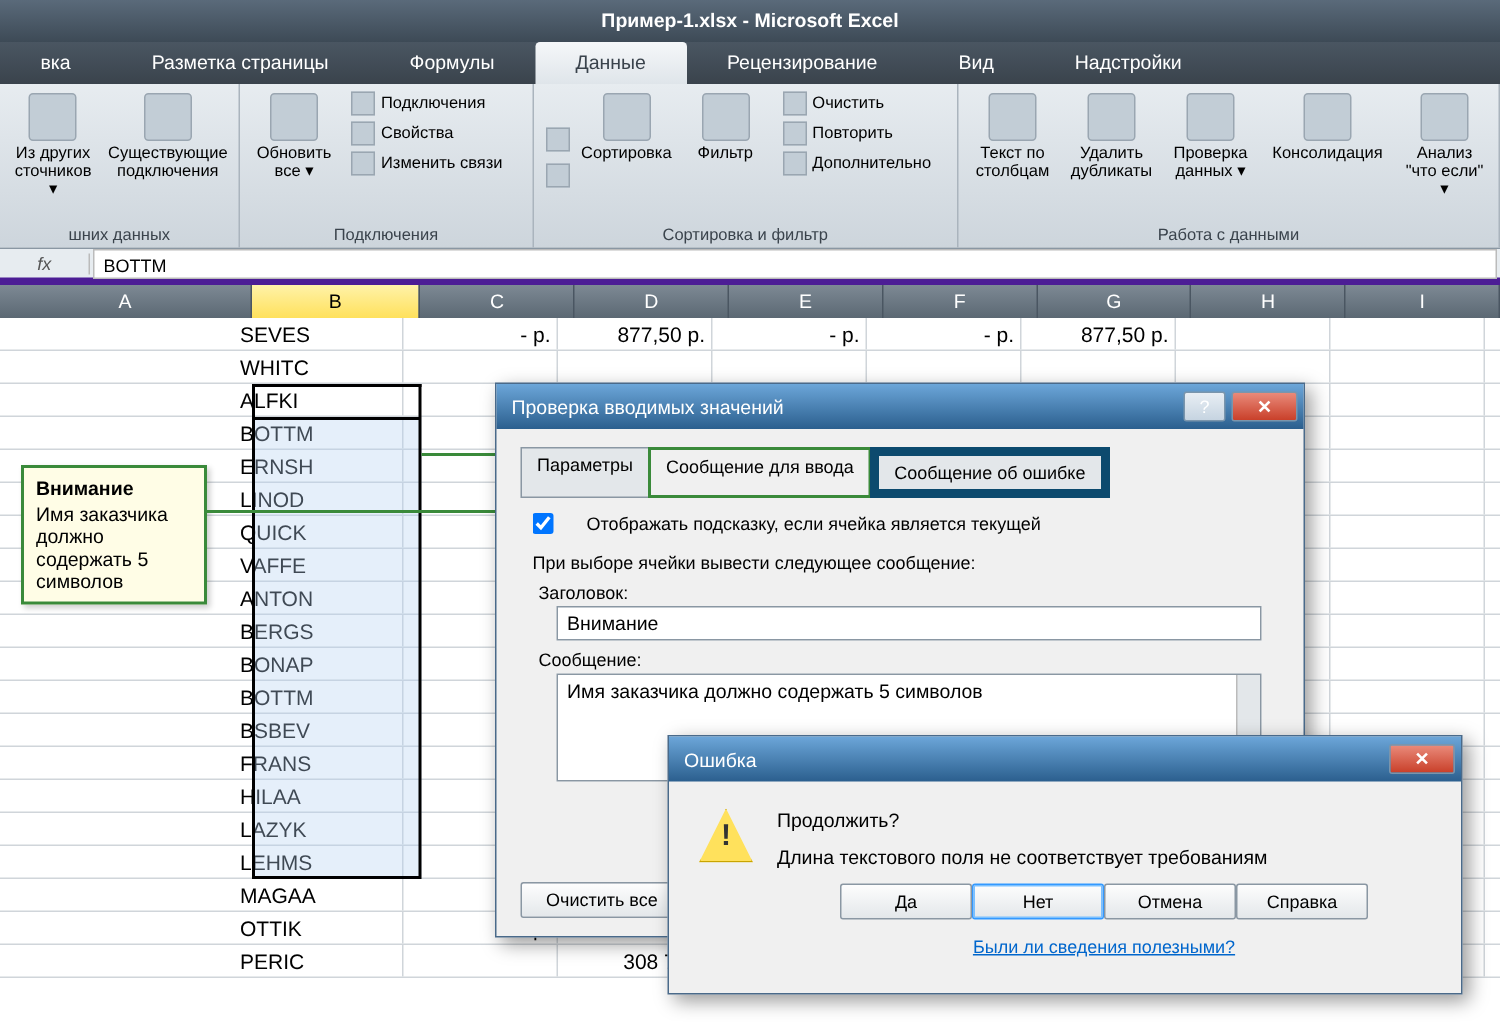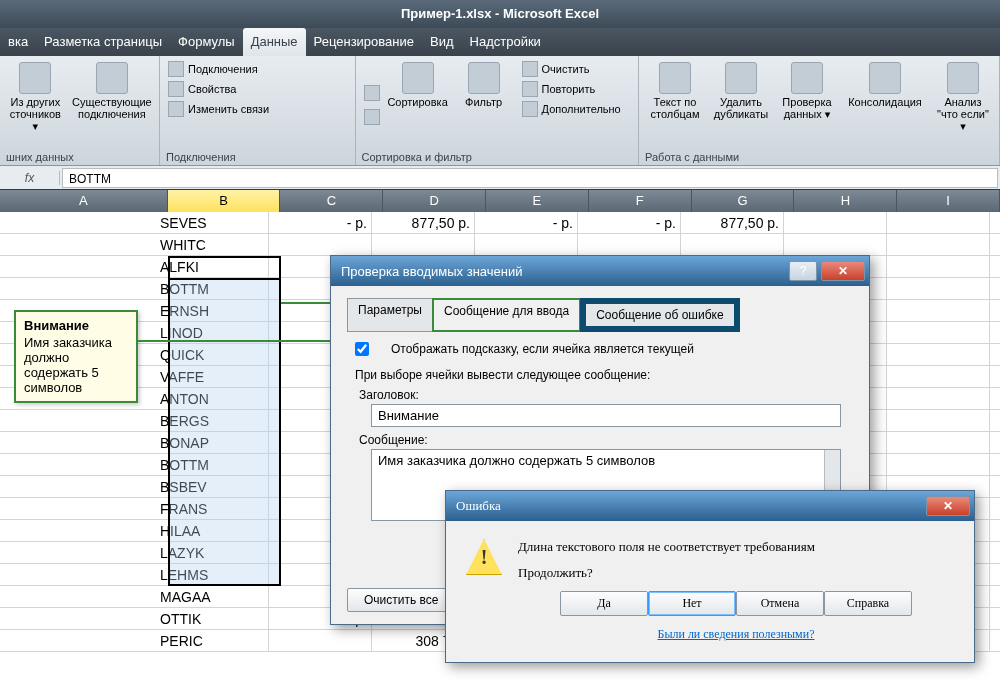--- a/index.html
+++ b/index.html
@@ -3,38 +3,38 @@
 <meta charset="utf-8">
 <style>
 * { box-sizing: border-box; margin: 0; padding: 0; }
 body { font-family: "Segoe UI", Tahoma, sans-serif; font-size: 12px; background: #fff; overflow: hidden; width: 1000px; height: 681px; position: relative; }
 
 
 .titlebar { background: linear-gradient(#5a6a7a, #3d4a56); height: 28px; color: #fff; text-align: center; line-height: 28px; font-size: 13px; font-weight: bold; }
 
 
 .tabs { background: linear-gradient(#4a5662, #3a434c); height: 28px; display: flex; align-items: center; padding-left: 0; }
-.tab { color: #fff; padding: 0 8px; height: 28px; line-height: 28px; cursor: pointer; font-size: 13px; }
+.tab { color: #fff; padding: 0 27px; height: 28px; line-height: 28px; cursor: pointer; font-size: 13px; }
 .tab.active { background: linear-gradient(#f5f7f9, #dfe5ea); color: #3a434c; border-radius: 3px 3px 0 0; }
 
 
 .ribbon { background: linear-gradient(#e7ecf0, #cdd5dc); height: 110px; border-bottom: 1px solid #8a97a3; display: flex; }
 .group { border-right: 1px solid #aab4bd; padding: 4px 6px 2px 6px; display: flex; flex-direction: column; justify-content: space-between; }
-.group-label { text-align: left; font-size: 11px; color: #3a434c; padding-top: 2px; }
+.group-label { text-align: center; font-size: 11px; color: #3a434c; padding-top: 2px; }
 .group-content { display: flex; gap: 6px; flex: 1; }
 .big-btn { display: flex; flex-direction: column; align-items: center; justify-content: flex-start; width: 60px; cursor: pointer; padding-top: 2px; }
 .big-btn.wider { width: 84px; }
 .big-btn .ic { width: 32px; height: 32px; background: #c2cdd6; border: 1px solid #9aa6b1; border-radius: 3px; margin-bottom: 2px; }
 .big-btn span { font-size: 11px; text-align: center; line-height: 12px; }
 .small-btns { display: flex; flex-direction: column; gap: 2px; }
 .small-btn { display: flex; align-items: center; gap: 4px; font-size: 11px; cursor: pointer; padding: 1px 2px; }
 .small-btn .ic-s { width: 16px; height: 16px; background: #c2cdd6; border: 1px solid #9aa6b1; }
 
 
-.formulabar { height: 24px; border-bottom: 1px solid #4c1d95; display: flex; align-items: center; background: #e7ecf0; }
+.formulabar { height: 24px; border-bottom: 5px solid #4c1d95; display: flex; align-items: center; background: #e7ecf0; }
 .fx-label { width: 60px; text-align: center; font-style: italic; color: #555; border-right: 1px solid #bbb; background:#e7ecf0; }
 .fx-input { flex: 1; padding: 0 6px; background: #fff; height: 20px; line-height: 20px; margin: 2px; border: 1px solid #bbb; }
 
 
 .grid { position: relative; }
 .col-headers { display: flex; background: linear-gradient(#7d8994, #5b6873); color: #fff; height: 22px; }
 .ch { border-right: 1px solid #4a5662; text-align: center; line-height: 22px; font-size: 13px; }
 .ch.A { width: 168px; }
 .ch.B { width: 113px; background: linear-gradient(#fff2a8, #ffe15c); color: #000; }
 .ch.o { width: 103px; }
@@ -72,21 +72,21 @@
 .chk-row { display: flex; align-items: center; gap: 22px; margin: 6px 0 12px 8px; }
 .chk-row input { width:14px; height:14px; }
 .field-label { margin: 6px 0 2px 12px; font-size: 12px; }
 .text-input { margin: 0 12px 6px 24px; border: 1px solid #8a97a3; background: #fff; padding: 3px 6px; font-size: 13px; }
 .textarea { margin: 0 12px 6px 24px; border: 1px solid #8a97a3; background: #fff; padding: 3px 6px; height: 72px; font-size: 13px; position:relative; }
 .textarea .scroll { position:absolute; right:0; top:0; bottom:0; width:16px; background:#e3e7ea; border-left:1px solid #bbb; }
 .dlg-footer { position:absolute; bottom:12px; left:16px; right:16px; display:flex; justify-content:space-between; }
 .btn { border:1px solid #8a97a3; background: linear-gradient(#fdfdfd,#e3e7ea); padding: 4px 16px; font-size:12px; cursor:pointer; border-radius:2px; }
 
 
-.dlg2 { left: 445px; top: 490px; width: 530px; height: 173px; font-family: Liberation Serif, serif; }
+.dlg2 { left: 445px; top: 490px; width: 530px; height: 173px; }
 .dlg2 .dlg-body { padding: 18px 20px 10px 20px; display:flex; gap:16px; }
 .warn-icon { width:36px; height:36px; background: #ffe15c; border:1px solid #c9a400; position:relative; clip-path: polygon(50% 0, 100% 100%, 0 100%); }
 .warn-icon::after { content:"!"; position:absolute; left:0; right:0; top:6px; text-align:center; font-weight:bold; font-size:20px; color:#333; }
 .dlg2 .msg { flex:1; font-size:13px; }
 .dlg2 .msg p { margin-bottom:10px; }
 .dlg2-btns { display:flex; justify-content:center; margin-top:6px; }
 .dlg2-btns .btn { min-width:88px; text-align:center; }
 .dlg2-btns .btn.focus { border:1px solid #3399ff; box-shadow: 0 0 0 1px #7ac0ff inset; }
 .feedback-link { text-align:center; margin-top:10px; }
 .feedback-link a { color:#0066cc; font-size:12px; text-decoration:underline; cursor:pointer; }
@@ -119,20 +119,25 @@
       <div class="big-btn wider">
           <div class="ic"></div>
           <span>Существующие
 подключения</span>
         </div>
     </div>
     <div class="group-label">шних данных</div>
   </div>
   <div class="group" style="width:200px">
     <div class="group-content">
+      <div class="big-btn">
+          <div class="ic"></div>
+          <span>Обновить
+все ▾</span>
+        </div>
       <div class="small-btns">
         <div class="small-btn">
             <div class="ic-s"></div>
             <span>Подключения</span>
           </div>
         <div class="small-btn">
             <div class="ic-s"></div>
             <span>Свойства</span>
           </div>
         <div class="small-btn">
@@ -496,22 +501,22 @@
 <div class="dialog dlg2">
   <div class="dlg-title">
     <span>Ошибка</span>
     <div class="winbtns">
       <div class="winbtn close">✕</div>
     </div>
   </div>
   <div class="dlg-body">
     <div class="warn-icon"></div>
     <div class="msg">
+      <p>Продолжить?</p>
       <p>Длина текстового поля не соответствует требованиям</p>
-      <p>Продолжить?</p>
       <div class="dlg2-btns">
         <div class="btn">Да</div>
         <div class="btn focus">Нет</div>
         <div class="btn">Отмена</div>
         <div class="btn">Справка</div>
       </div>
       <div class="feedback-link"><a>Были ли сведения полезными?</a></div>
     </div>
   </div>
 </div>

